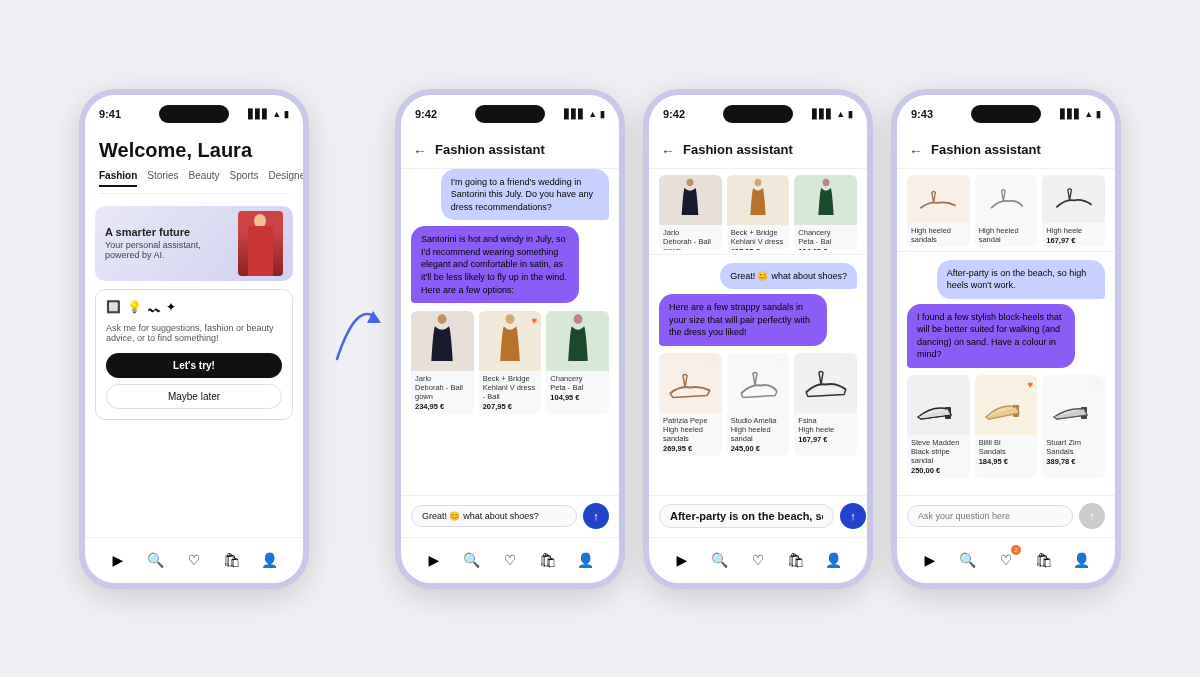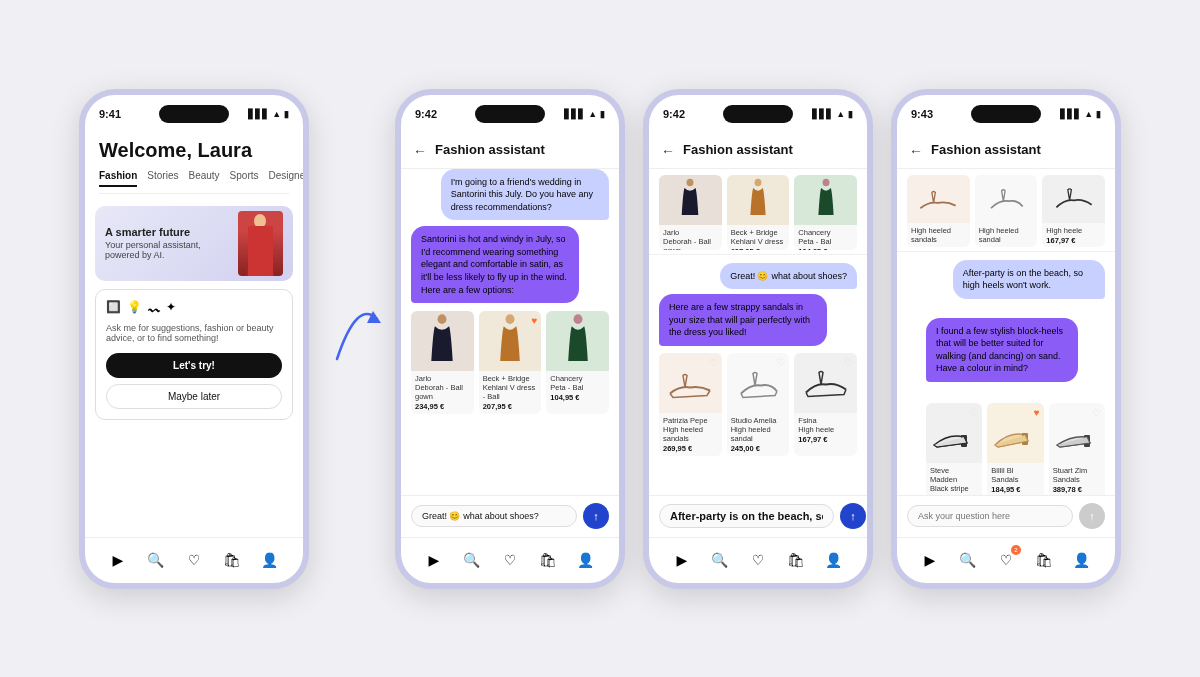--- a/index.html
+++ b/index.html
@@ -650,21 +650,21 @@
                 <path d="M20 19 L18 7 Q20 5 22 7 L20 19Z" stroke="#333" stroke-width="1.5" fill="none"></path>
               </svg>
           </div>
           <div class="product-card-info">
               <div class="product-card-name">High heele</div>
               <div class="product-card-price">167,97 €</div>
             </div>
         </div>
       </div>
 
-      <div class="chat-body" style="padding:6px 10px; gap:19px;margin-left:19px;">
+      <div class="chat-body" style="padding:6px 10px; gap:5px;">
         <div class="bubble bubble-user">
           <span>After-party is on the beach, so high heels won't work.</span>
         </div>
         <div class="bubble bubble-ai">
           <span>I found a few stylish block-heels that will be better suited for walking (and dancing) on sand. Have a colour in mind?</span>
         </div>
 
         <div class="product-row">
           <div class="product-card">
             <div class="product-card-img" style="background:#f0f0f0;">

